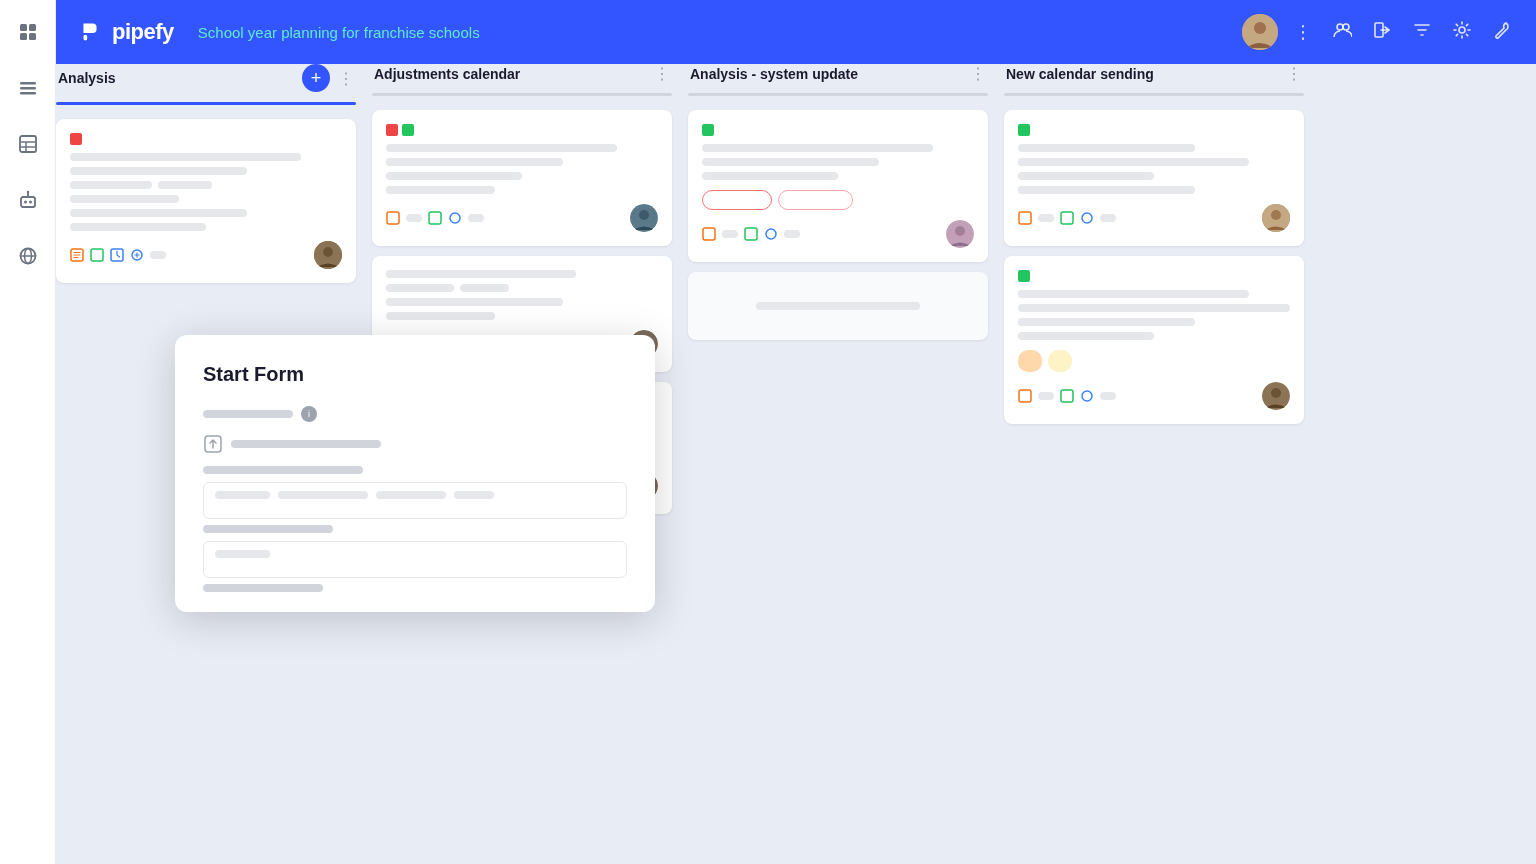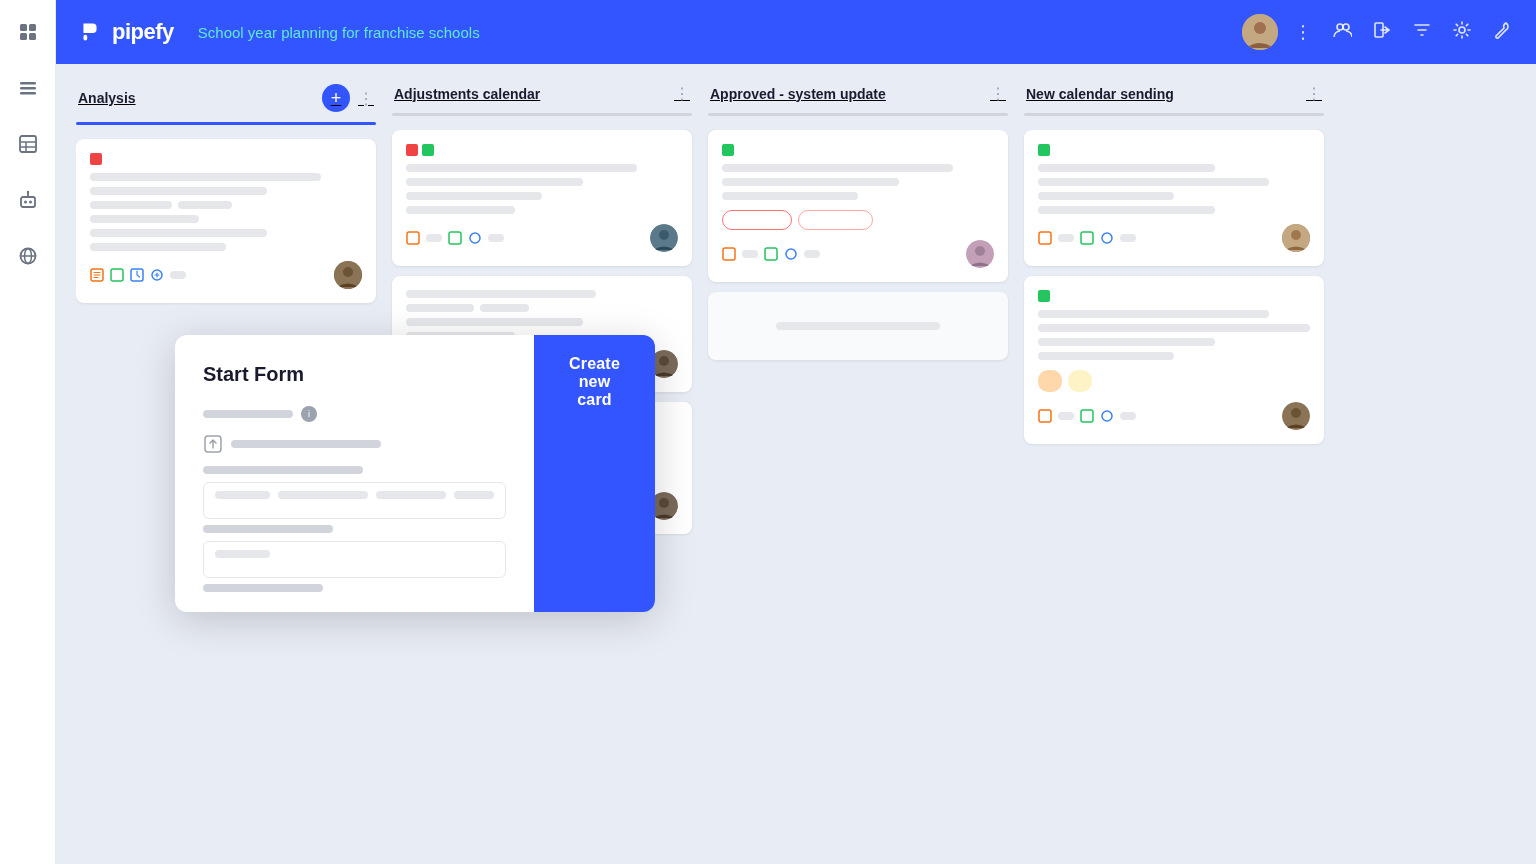--- a/index.html
+++ b/index.html
@@ -93,23 +93,21 @@
       justify-content: center;
     }
 
     
     .board-area {
       flex: 1;
       display: flex;
       flex-direction: column;
       overflow: hidden;
       background: #e8ecf5;
-      padding: 20px;
       gap: 0;
-      text-decoration: underline;
     }
 
     .columns-container {
       display: flex;
       gap: 16px;
       flex: 1;
       overflow-x: auto;
     }
 
     
@@ -262,21 +260,21 @@
       position: absolute;
       left: 56px;
       top: 340px;
       width: 480px;
       background: #fff;
       border-radius: 12px;
       box-shadow: 0 8px 40px rgba(0,0,0,0.18);
       z-index: 100;
       overflow: hidden;
       display: flex;
-      flex-direction: row;
+      flex-direction: column;
     }
     .panel-body {
       padding: 28px 28px 20px;
       flex: 1;
     }
     .panel-title {
       font-size: 20px;
       font-weight: 700;
       color: #1a1a2e;
       margin-bottom: 20px;
@@ -616,21 +614,21 @@
                 <circle cx="14" cy="11" r="5" fill="#5a4a3a"></circle>
                 <path d="M3 26 Q14 19 25 26" fill="#4a3a2a"></path>
               </svg>
             </div>
           </div>
         </div>
       </div>
 
       <div class="column">
         <div class="column-header">
-          <span class="column-title">Approved - system update</span>
+          <span class="column-title">Analysis - system update</span>
           <span class="column-menu-icon">⋮</span>
         </div>
         <div class="column-line line-gray"></div>
 
         <div class="card">
           <div class="card-indicator-row">
             <div class="indicator ind-green"></div>
           </div>
           <div class="card-lines">
             <div class="skeleton-line long"></div>
@@ -806,18 +804,15 @@
         <div class="skeleton-line" style="width:130px;height:8px;border-radius:4px;background:#d1d5db;margin-bottom:8px;"></div>
         <input class="form-input" type="text" placeholder="" style="color: rgb(201, 205, 213);">
         <div style="position:relative;margin-top:-38px;pointer-events:none;display:flex;gap:8px;padding:10px 12px;align-items:center;">
           <div class="skeleton-line" style="width:55px;height:8px;border-radius:4px;background:#e5e7eb;"></div>
         </div>
       </div>
 
       <div class="panel-bottom-skeleton"></div>
     </div>
 
-    <div class="panel-footer">
-      <button class="create-btn">Create new card</button>
-    </div>
   </div>
 
 </div>
 
 </body></html>

